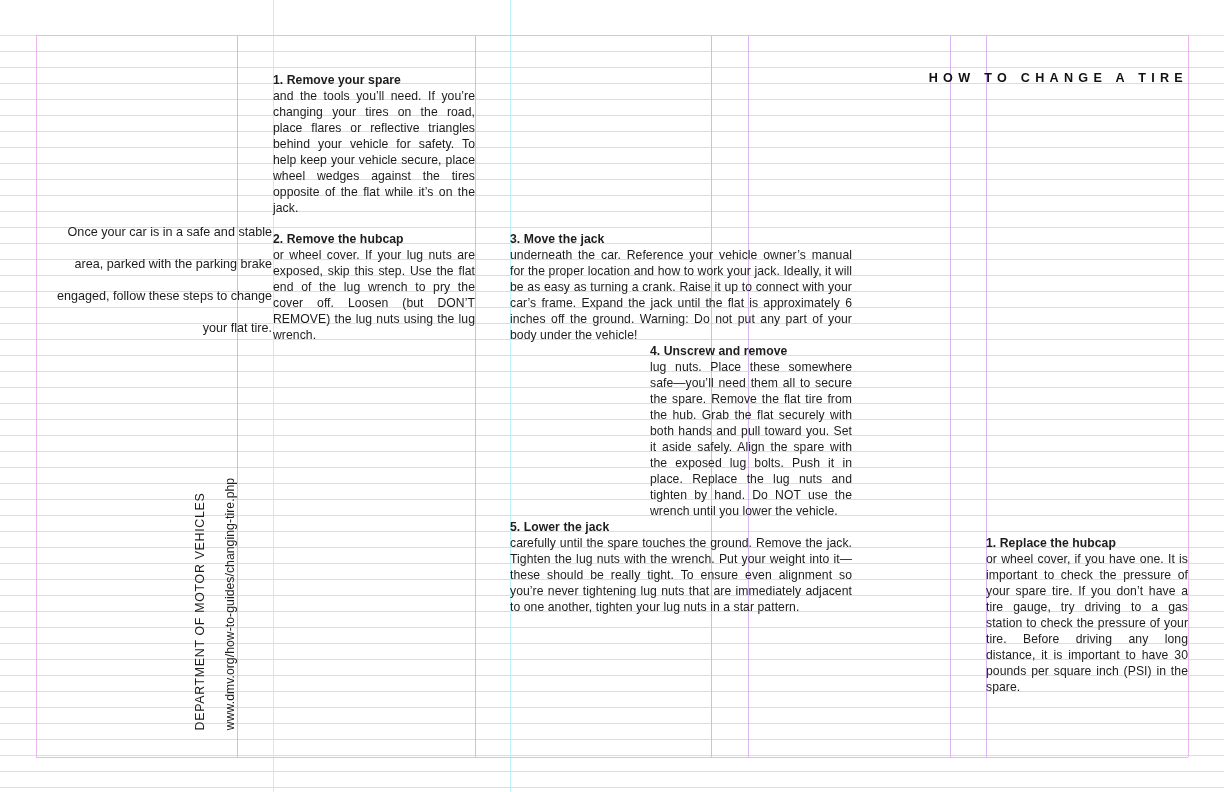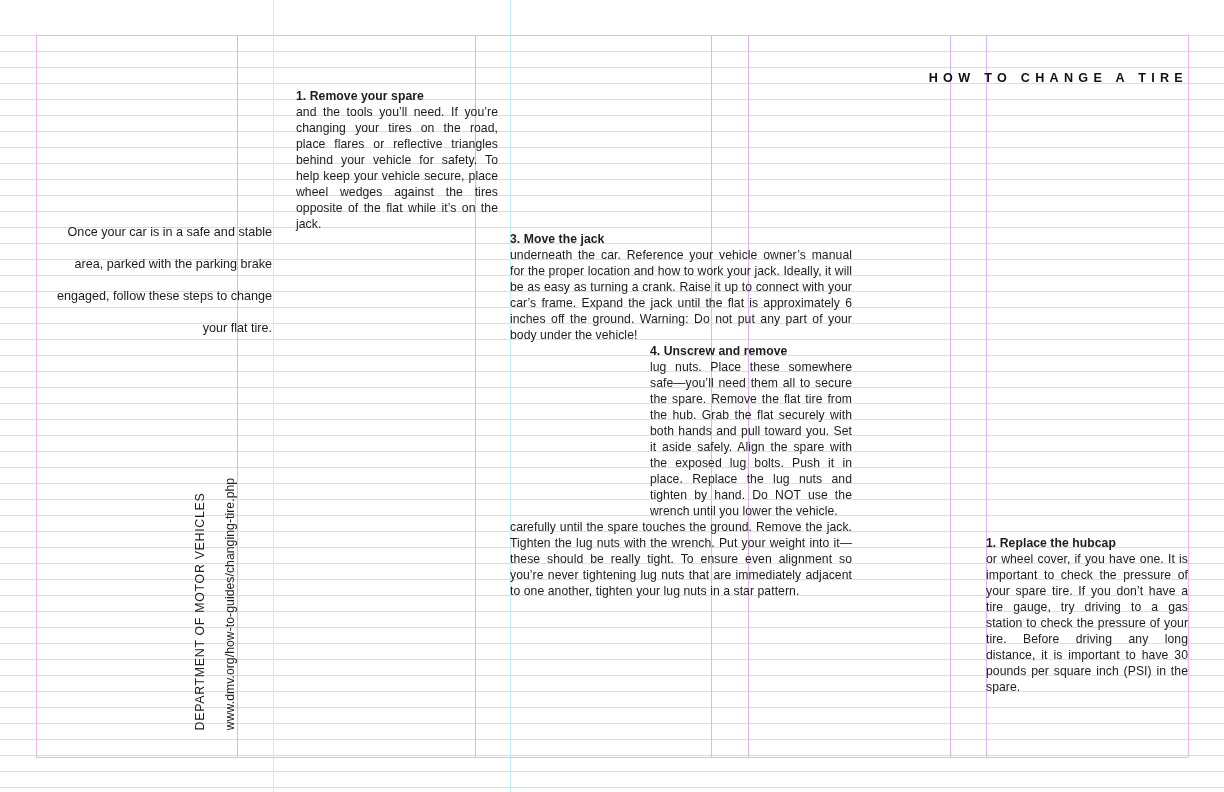--- a/index.html
+++ b/index.html
@@ -204,44 +204,51 @@
   <div class="content">
 
     <div class="doc-title" style="left:640px; top:70px; width:548px;">HOW TO CHANGE A TIRE</div>
 
     <div class="intro" style="left:36px; top:216px; width:236px;">Once your car is in a safe and stable area, parked with the parking brake engaged, follow these steps to change your flat tire.</div>
 
     <div class="vtext dept" style="left:206px; top:718px;">DEPARTMENT OF MOTOR VEHICLES</div>
 
     <div class="vtext url" style="left:236px; top:718px;">www.dmv.org/how-to-guides/changing-tire.php</div>
 
-    <div class="block" style="left:273px; top:88px; width:202px;padding-left:23px;">
+    <div class="block" style="left:273px; top:72px; width:202px;">
       <p>
         <span class="heading">1. Remove your spare</span>
         <span class="body">and the tools you’ll need. If you’re changing your tires on the road, place flares or reflective triangles behind your vehicle for safety. To help keep your vehicle secure, place wheel wedges against the tires opposite of the flat while it’s on the jack.</span>
       </p>
     </div>
 
+    <div class="block" style="left:273px; top:231px; width:202px;">
+      <p>
+        <span class="heading">2. Remove the hubcap</span>
+        <span class="body">or wheel cover. If your lug nuts are exposed, skip this step. Use the flat end of the lug wrench to pry the cover off. Loosen (but DON’T REMOVE) the lug nuts using the lug wrench.</span>
+      </p>
+    </div>
 
     <div class="block" style="left:510px; top:231px; width:342px;">
       <p>
         <span class="heading">3. Move the jack</span>
         <span class="body">underneath the car. Reference your vehicle owner’s manual for the proper location and how to work your jack. Ideally, it will be as easy as turning a crank. Raise it up to connect with your car’s frame. Expand the jack until the flat is approximately 6 inches off the ground. Warning: Do not put any part of your body under the vehicle!</span>
       </p>
     </div>
 
     <div class="block" style="left:650px; top:343px; width:202px;">
       <p>
         <span class="heading">4. Unscrew and remove</span>
         <span class="body">lug nuts. Place these somewhere safe—you’ll need them all to secure the spare. Remove the flat tire from the hub. Grab the flat securely with both hands and pull toward you. Set it aside safely. Align the spare with the exposed lug bolts. Push it in place. Replace the lug nuts and tighten by hand. Do NOT use the wrench until you lower the vehicle.</span>
       </p>
     </div>
 
     <div class="block" style="left:510px; top:519px; width:342px;">
       <p>
+        <span class="heading">5. Lower the jack</span>
         <span class="body">carefully until the spare touches the ground. Remove the jack. Tighten the lug nuts with the wrench. Put your weight into it—these should be really tight. To ensure even alignment so you’re never tightening lug nuts that are immediately adjacent to one another, tighten your lug nuts in a star pattern.</span>
       </p>
     </div>
 
     <div class="block" style="left:986px; top:535px; width:202px;">
       <p>
         <span class="heading">1. Replace the hubcap</span>
         <span class="body">or wheel cover, if you have one. It is important to check the pressure of your spare tire. If you don’t have a tire gauge, try driving to a gas station to check the pressure of your tire. Before driving any long distance, it is important to have 30 pounds per square inch (PSI) in the spare.</span>
       </p>
     </div>

